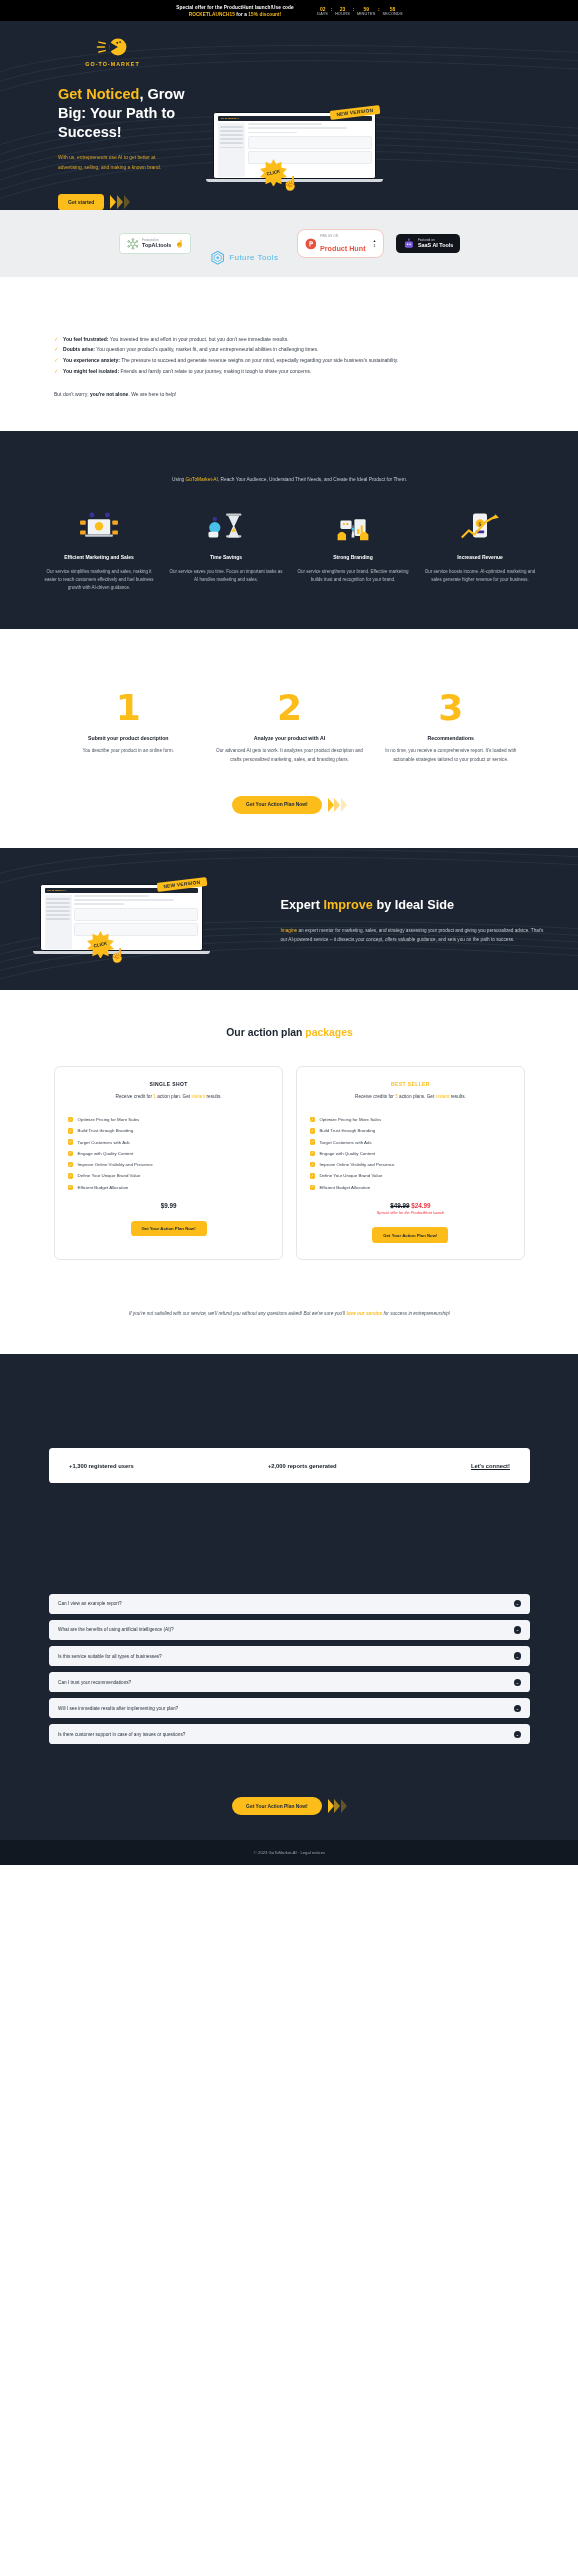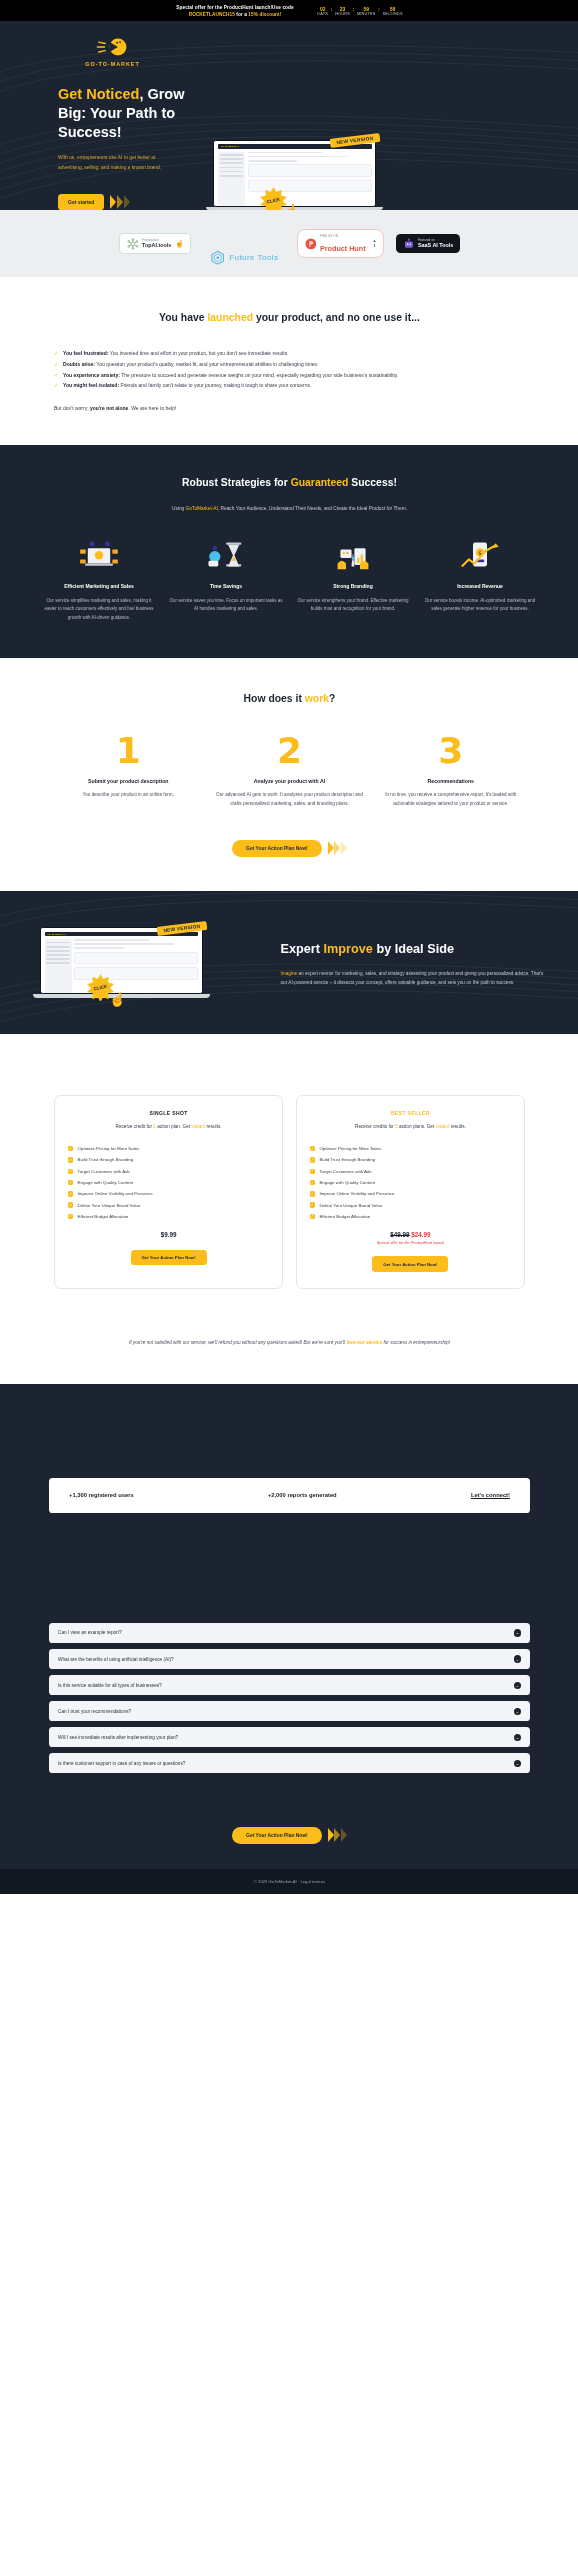--- a/index.html
+++ b/index.html
@@ -29,21 +29,21 @@
   
   .hero {
     position:relative; overflow:hidden; padding:14.5px 0 0;
     background:#1b2430;
   }
   .hero-waves { position:absolute; inset:0; width:100%; height:100%; }
   .hero-inner { position:relative; z-index:2; padding:0 27px; }
   .logo-wrap { display:flex; flex-direction:column; align-items:center; width:99px; margin-left:36px; }
   .logo-mark { width:34px; height:23.5px; }
   .logo-text { font-size:5.4px; font-weight:bold; color:#fcbd1b; letter-spacing:1px; margin-top:1.8px; }
-  .hero-cols { display:flex; align-items:flex-end; margin-top:12.7px; }
+  .hero-cols { display:flex; align-items:center; margin-top:12.7px; }
   .hero-left { width:181px; padding-left:31px; padding-top:5.4px; }
   .hero-h1 { font-size:14.5px; font-weight:bold; line-height:1.3; color:#fff; }
   .hero-p { font-size:4.9px; color:#e0a92a; line-height:1.85; margin-top:11.8px; width:118px; }
   .hero-cta-row { display:flex; align-items:center; gap:5.4px; margin-top:22px; }
   .btn {
     background:#fcbd1b; color:#1b2430; border:none; border-radius:3.6px;
     font-family:"Liberation Sans", sans-serif; font-weight:bold; cursor:pointer;
   }
   .btn-hero { font-size:5px; padding:5.4px 10px; }
   .chev-row { display:flex; gap:0.9px; }
@@ -347,21 +347,20 @@
       <circle cx="12" cy="2.5" r="1.6" fill="#7c5ce0"></circle>
     </svg>
     <span>
       <span class="lc-sub-w">Featured on</span>
       <span class="lc-name-w">SaaS AI Tools</span>
     </span>
   </div>
 </div>
 
 <section class="sec">
-  <h2 class="sec-h2"><span>You have </span><span class="amber">launched</span><span> your product, and no one use it...</span></h2>
   <div class="bullets">
     <div class="bullet">
         <span class="tick">✓</span>
         <span><b>You feel frustrated:</b><span> You invested time and effort in your product, but you don't see immediate results.</span></span>
       </div>
     <div class="bullet">
         <span class="tick">✓</span>
         <span><b>Doubts arise:</b><span> You question your product's quality, market fit, and your entrepreneurial abilities in challenging times.</span></span>
       </div>
     <div class="bullet">
@@ -370,21 +369,20 @@
       </div>
     <div class="bullet">
         <span class="tick">✓</span>
         <span><b>You might feel isolated:</b><span> Friends and family can't relate to your journey, making it tough to share your concerns.</span></span>
       </div>
   </div>
   <p class="closing"><span>But don't worry; </span><b>you're not alone</b><span>. We are here to help!</span></p>
 </section>
 
 <section class="dark strat">
-  <h2 class="sec-h2"><span>Robust Strategies for </span><span class="amber">Guaranteed</span><span> Success!</span></h2>
   <p class="strat-sub"><span>Using </span><span class="amber">GoToMarket-AI</span><span>, Reach Your Audience, Understand Their Needs, and Create the Ideal Product for Them.</span></p>
 
   <div class="cards4">
     <div class="card4">
       <div class="ill">
         <svg width="42" height="34" viewBox="0 0 60 48">
           <rect x="14" y="10" width="32" height="22" rx="2" fill="#f1f2f4"></rect>
           <rect x="10" y="32" width="40" height="3" rx="1.5" fill="#c8ccd2"></rect>
           <circle cx="30" cy="20" r="6" fill="#fcbd1b"></circle>
           <rect x="3" y="12" width="8" height="6" rx="1" fill="#f5a623"></rect>
@@ -445,21 +443,20 @@
           <polygon points="52,3 57,8 48,10" fill="#fcbd1b"></polygon>
         </svg>
       </div>
       <div class="card4-t">Increased Revenue</div>
       <div class="card4-d">Our service boosts income. AI-optimized marketing and sales generate higher revenue for your business.</div>
     </div>
   </div>
 </section>
 
 <section class="sec">
-  <h2 class="sec-h2"><span>How does it </span><span class="amber">work</span><span>?</span></h2>
   <div class="steps">
     <div class="step">
       <div class="step-num">1</div>
       <div class="step-t">Submit your product description</div>
       <div class="step-d">You describe your product in an online form.</div>
     </div>
     <div class="step">
       <div class="step-num">2</div>
       <div class="step-t">Analyze your product with AI</div>
       <div class="step-d">Our advanced AI gets to work. It analyzes your product description and crafts personalized marketing, sales, and branding plans.</div>
@@ -530,20 +527,21 @@
       </div>
     </div>
     <div class="adv-right">
       <h2 class="adv-h2"><span>Expert </span><span class="amber">Improve</span><span> by Ideal Side</span></h2>
       <p class="adv-p"><span class="amber">Imagine</span><span> an expert mentor for marketing, sales, and strategy assessing your product and giving you personalized advice. That's our AI-powered service – it dissects your concept, offers valuable guidance, and sets you on the path to success.</span></p>
     </div>
   </div>
 </section>
 
 <section class="pricing">
+  <h2 class="sec-h2"><span>Our action plan </span><span class="amber">packages</span></h2>
   <div class="plans">
 
     <div class="plan">
       <div class="plan-tag">SINGLE SHOT</div>
       <div class="plan-sub"><span>Receive credit for </span><span class="amber">1</span><span> action plan. Get </span><span class="amber">instant</span><span> results.</span></div>
       <div class="feat-list">
         <div class="feat">
             <span class="chk">✓</span>
             <span>Optimize Pricing for More Sales</span>
           </div>

